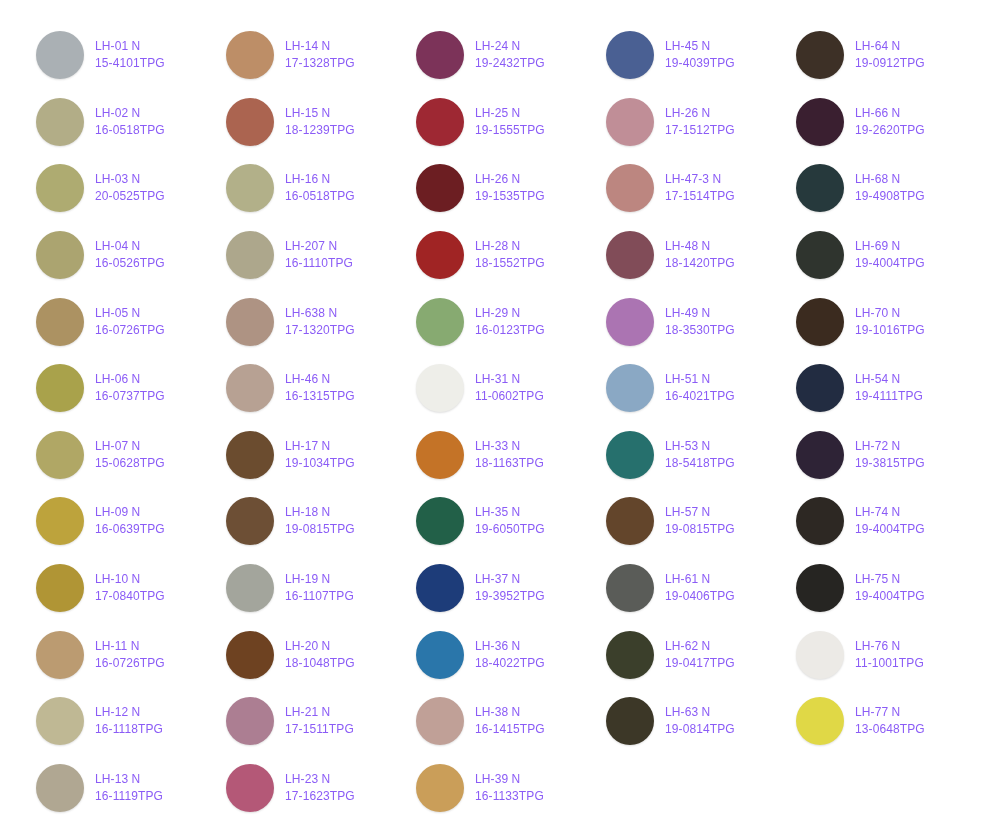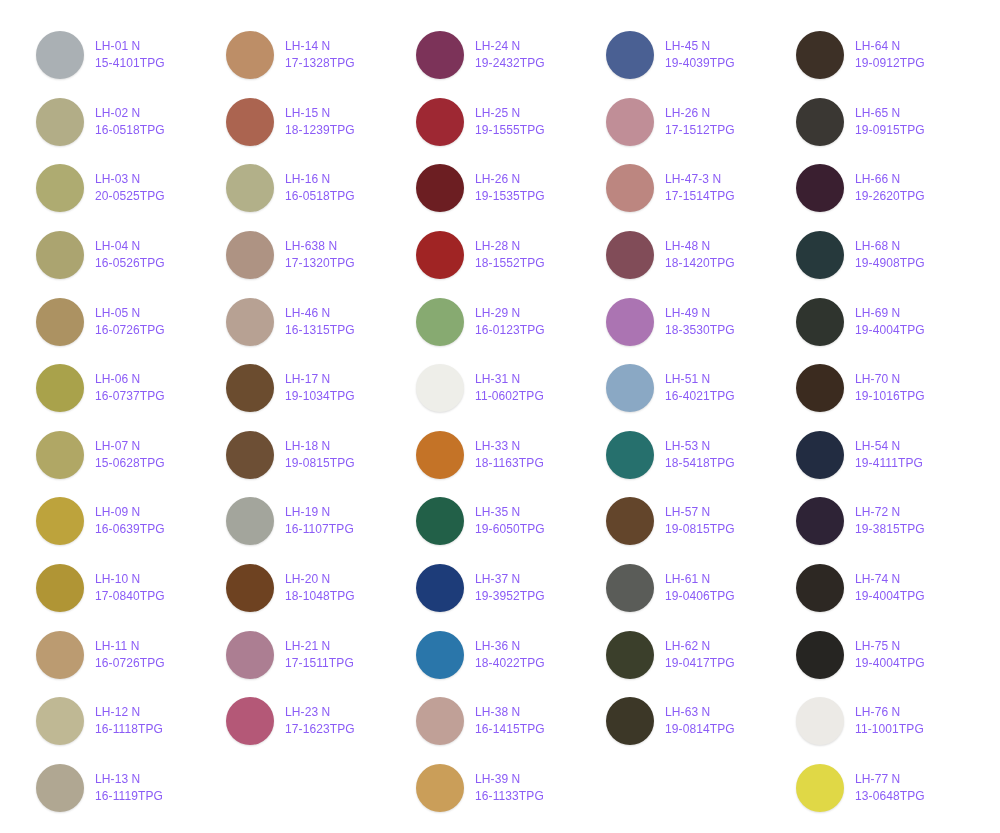--- a/index.html
+++ b/index.html
@@ -164,20 +164,27 @@
         </div>
       </div>
       <div class="swatch-row">
         <div class="swatch-dot" style="background-color: rgb(178, 176, 137);"></div>
         <div class="swatch-text">
           <span class="swatch-code">LH-16 N</span>
           <span class="swatch-tpg">16-0518TPG</span>
         </div>
       </div>
       <div class="swatch-row">
+        <div class="swatch-dot" style="background-color: rgb(173, 167, 140);"></div>
+        <div class="swatch-text">
+          <span class="swatch-code">LH-207 N</span>
+          <span class="swatch-tpg">16-1110TPG</span>
+        </div>
+      </div>
+      <div class="swatch-row">
         <div class="swatch-dot" style="background-color: rgb(174, 147, 131);"></div>
         <div class="swatch-text">
           <span class="swatch-code">LH-638 N</span>
           <span class="swatch-tpg">17-1320TPG</span>
         </div>
       </div>
       <div class="swatch-row">
         <div class="swatch-dot" style="background-color: rgb(183, 161, 147);"></div>
         <div class="swatch-text">
           <span class="swatch-code">LH-46 N</span>
@@ -391,27 +398,20 @@
           <span class="swatch-tpg">19-0814TPG</span>
         </div>
       </div>
     </div>
     <div class="swatch-column">
       <div class="swatch-row">
         <div class="swatch-dot" style="background-color: rgb(61, 48, 38);"></div>
         <div class="swatch-text">
           <span class="swatch-code">LH-64 N</span>
           <span class="swatch-tpg">19-0912TPG</span>
-        </div>
-      </div>
-      <div class="swatch-row">
-        <div class="swatch-dot" style="background-color: rgb(58, 55, 51);"></div>
-        <div class="swatch-text">
-          <span class="swatch-code">LH-65 N</span>
-          <span class="swatch-tpg">19-0915TPG</span>
         </div>
       </div>
       <div class="swatch-row">
         <div class="swatch-dot" style="background-color: rgb(58, 31, 48);"></div>
         <div class="swatch-text">
           <span class="swatch-code">LH-66 N</span>
           <span class="swatch-tpg">19-2620TPG</span>
         </div>
       </div>
       <div class="swatch-row">

